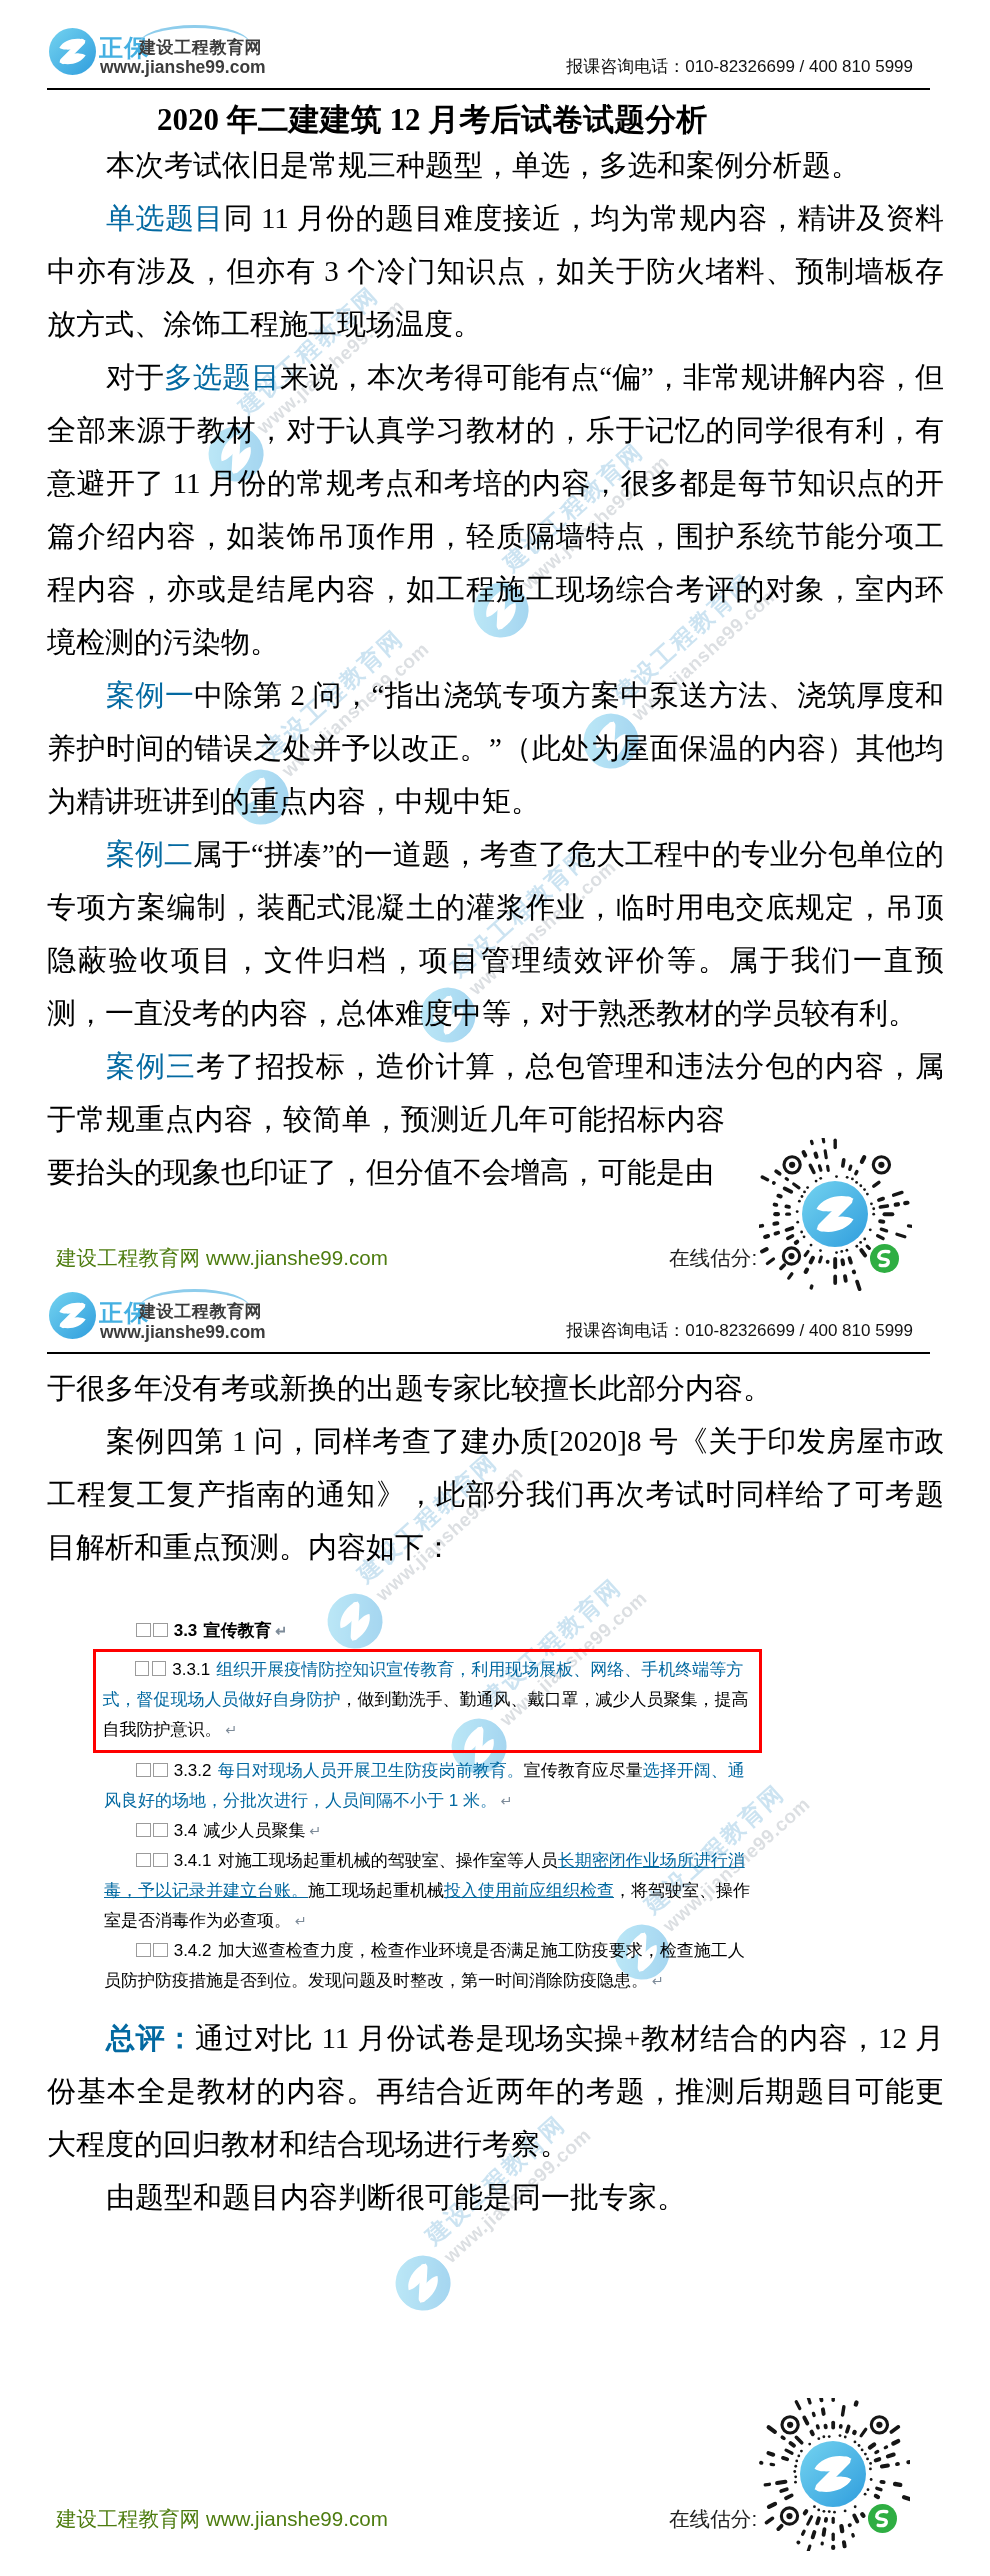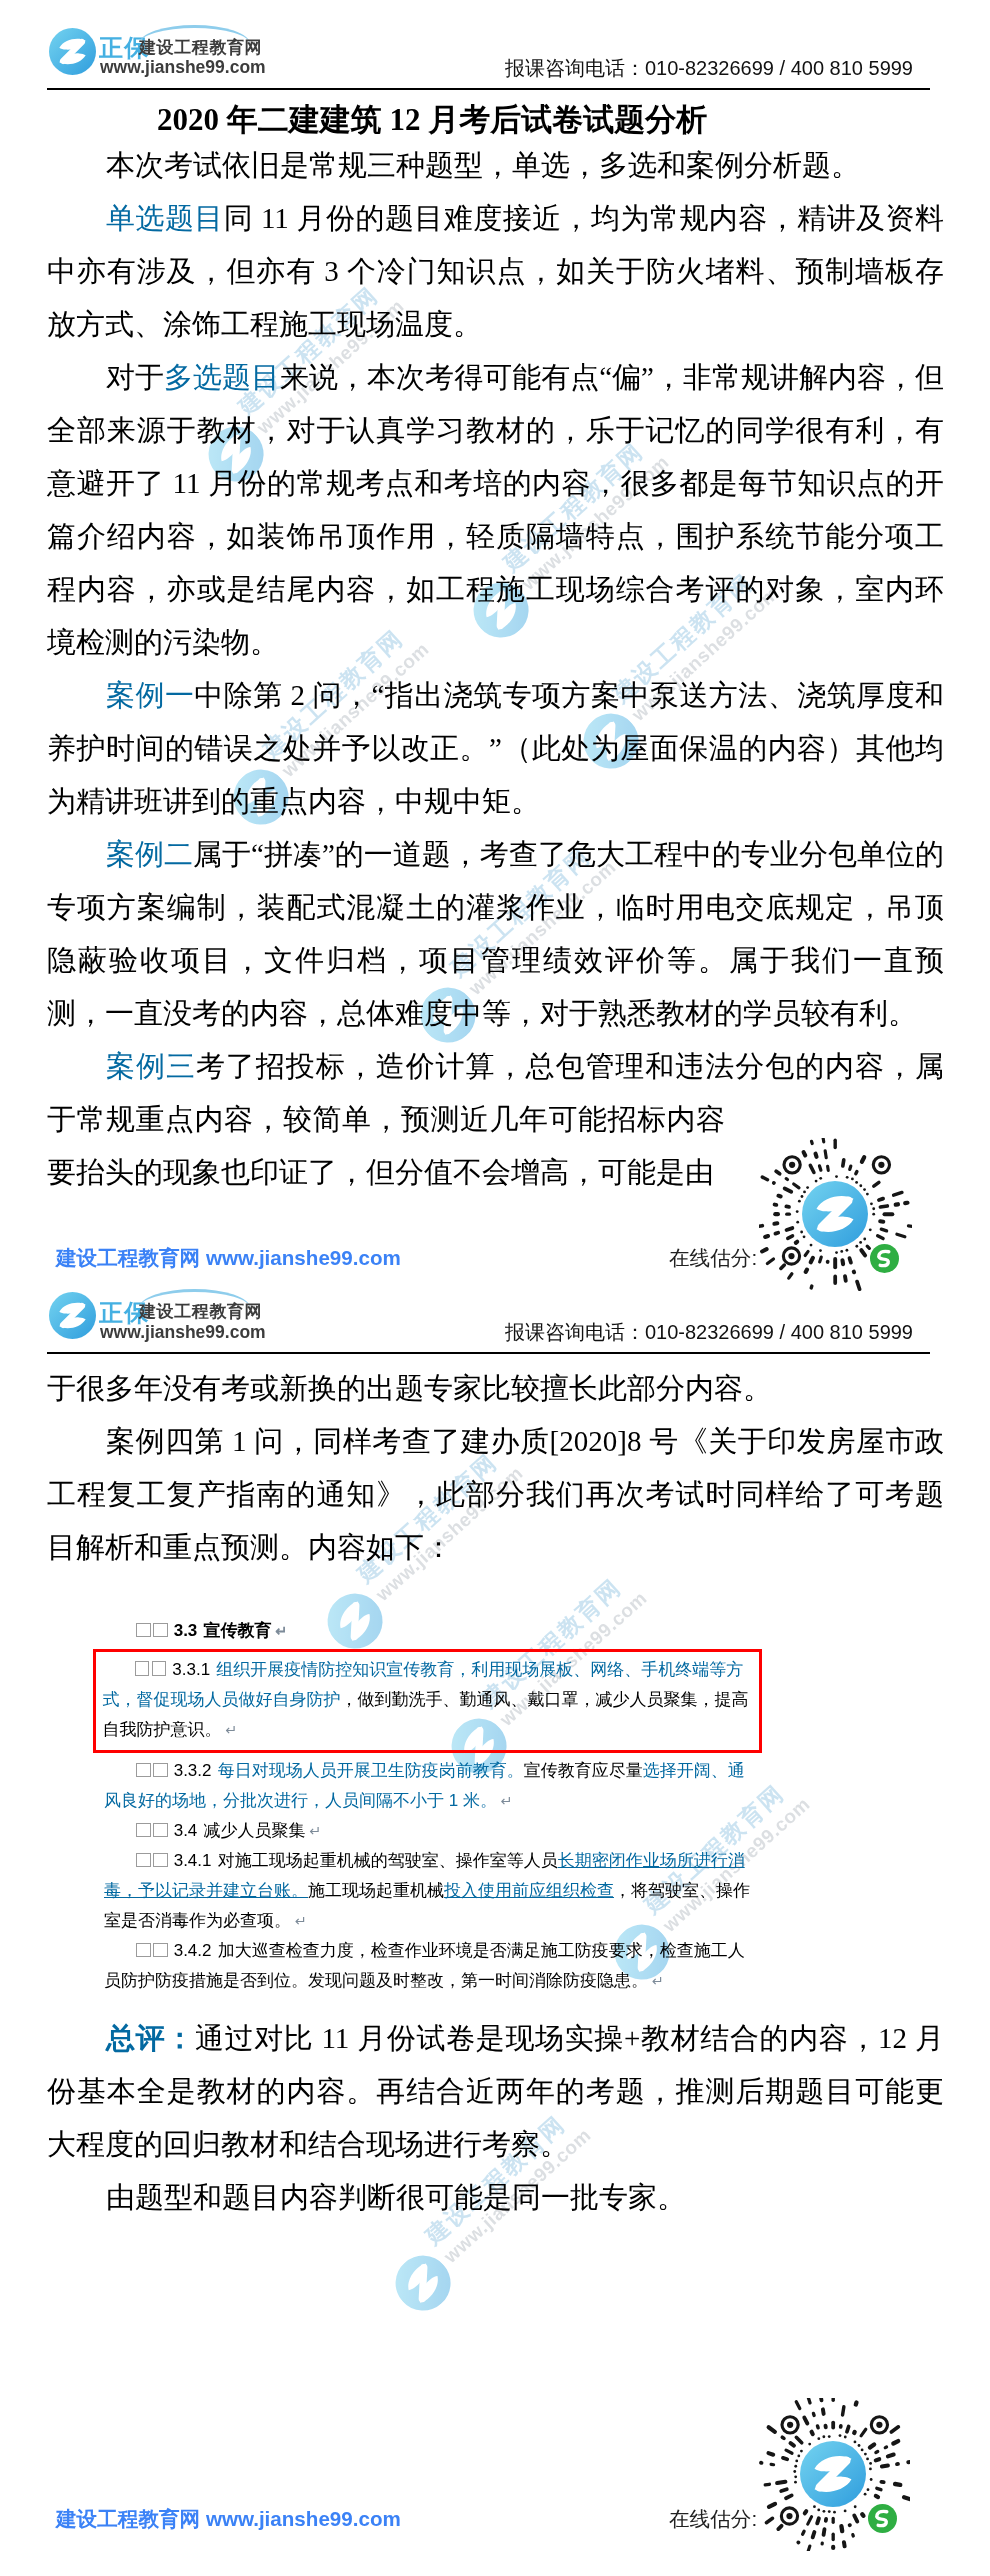--- a/index.html
+++ b/index.html
@@ -16,21 +16,21 @@
   .logo-circle{position:absolute;width:47px;height:47px;}
   .brand{position:absolute;font-family:"Liberation Sans","DejaVu Sans",sans-serif;
          font-weight:bold;font-size:24px;color:#45b0e2;letter-spacing:1.2px;}
   .sitename{position:absolute;font-family:"Liberation Sans","DejaVu Sans",sans-serif;
             font-weight:bold;font-size:17px;color:#3c3c3c;letter-spacing:0.6px;}
   .sitearc{position:absolute;width:111px;height:16px;border:0;border-top:3.1px solid #8ecdec;
            border-radius:50%/100% 100% 0 0;}
   .siteurl{position:absolute;font-family:"Liberation Sans","DejaVu Sans",sans-serif;
            font-weight:bold;font-size:17.5px;color:#3c3c3c;}
   .phone{position:absolute;right:78px;font-family:"Liberation Sans","DejaVu Sans",sans-serif;
-         font-size:20px;color:#111;}
+         font-size:17px;color:#111;}
   .hr{position:absolute;left:47px;width:883px;height:1.9px;background:#000;}
   
   .title{position:absolute;left:0;width:864px;text-align:center;font-size:31px;font-weight:bold;z-index:2;}
   .flow{position:absolute;left:47px;width:897px;font-size:29px;line-height:53px;
         text-align:justify;z-index:2;}
   .flow p{margin:0;}
   .para{text-indent:59px;}
   .noindent{text-indent:0;}
   .red{color:#0369a1;}
   .bold{font-weight:bold;}
@@ -42,21 +42,21 @@
            font-size:17px;line-height:30px;text-align:left;text-indent:0;}
   .ex-item{text-indent:32px;}
   .ex-h{font-weight:bold;}
   .ex-num{margin:0 6.2px 0 3.7px;}
   .sq{display:inline-block;width:12.5px;height:12.5px;border:1.2px solid #9b9b9b;
       margin-right:2.5px;vertical-align:-1.2px;background:#fff;}
   .redbox{border:3.1px solid #ff0000;padding:3.1px 6.2px 5px 6.2px;margin:2.5px -5px 3.7px -10.6px;}
   .ret{color:#7d8b99;font-size:14.4px;margin-left:3.7px;font-family:"Liberation Sans",sans-serif;}
   
   .foot-site{position:absolute;left:56px;font-family:"Liberation Sans","DejaVu Sans",sans-serif;
-             font-size:20.6px;color:#3b82f6;z-index:2;font-weight:bold;}
+             font-size:20.6px;color:#4d7c0f;z-index:2;}
   .foot-score{position:absolute;left:669px;font-family:"Liberation Sans","DejaVu Sans",sans-serif;
               font-size:20.6px;color:#222;z-index:2;}
   .qr{position:absolute;width:153px;height:153px;z-index:2;}
   .qr svg.qr-dots{position:absolute;left:0;top:0;}
   .qr-center{position:absolute;left:43px;top:43px;width:66px;height:66px;}
   .qr-green{position:absolute;left:111px;top:106px;width:29px;height:29px;border-radius:50%;
             background:#2fae43;display:flex;align-items:center;justify-content:center;}
 </style>
 </head>
 <body>

